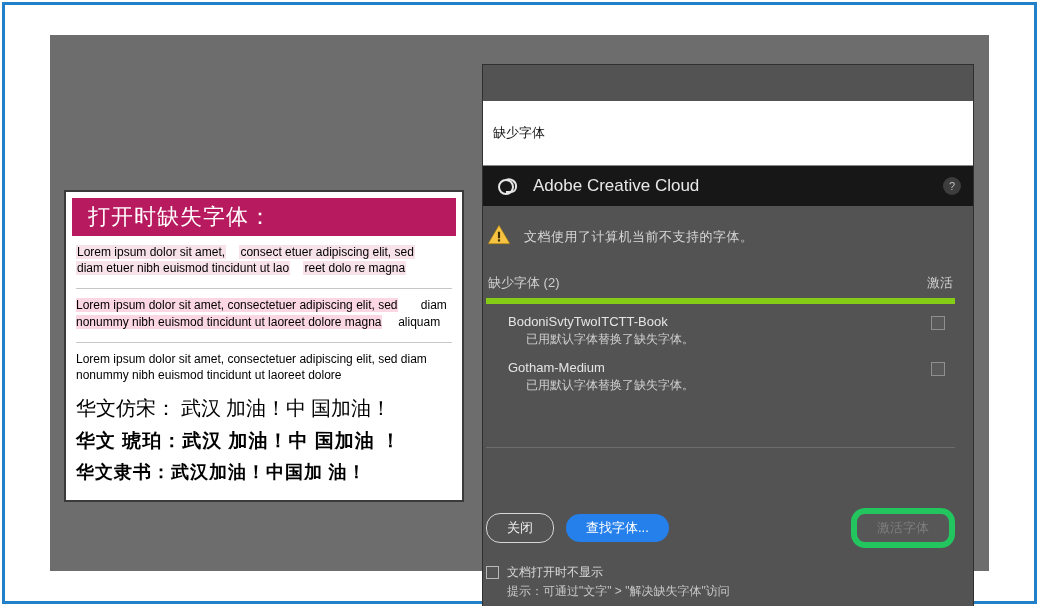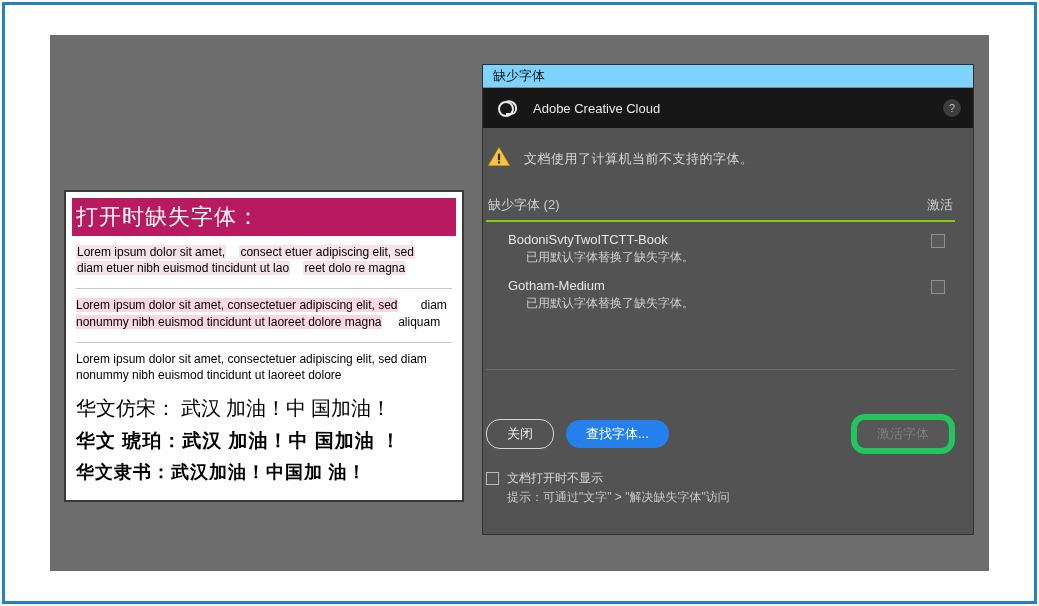--- a/index.html
+++ b/index.html
@@ -30,21 +30,21 @@
     width: 400px;
     background: #fff;
     border: 2px solid #3a3a3a;
     padding: 6px 6px 10px 6px;
   }
   .doc-heading {
     background: #b71a5e;
     color: #fff;
     font-family: "SimSun","NSimSun",serif;
     font-size: 22px;
-    padding: 4px 4px;
+    padding: 4px 16px;
     letter-spacing: 1px;
   }
   .para {
     margin: 8px 4px 12px 4px;
     font-size: 12px;
     line-height: 1.35;
     color: #000;
   }
   .p1 .hl { background: #f8e2ea; color: #000; padding: 0 1px; }
   .hl-pink { background:#fbd6e3; }
@@ -59,58 +59,59 @@
   
   .dialog {
     position: absolute;
     left: 433px;
     top: 30px;
     width: 490px;
     background: #535353;
     box-shadow: 0 0 0 1px #2f2f2f;
   }
   .dlg-titlebar {
-    background: #7dd3fc;
+    background: #ffffff;
     color: #111;
     font-size: 13px;
-    padding: 2px 10px;
+    padding: 23px 10px;
     border-bottom: 1px solid #888;
+    margin-top: 36px;
   }
   .dlg-brand {
     background: #171717;
     color: #eee;
     display: flex;
     align-items: center;
     padding: 8px 14px;
     gap: 12px;
     position: relative;
   }
   .cc-icon {
     width: 24px; height: 24px;
     display: inline-flex; align-items:center; justify-content:center;
     color: #e8e8e8;
   }
-  .brand-text { font-size: 13px; color: #e8e8e8; font-family: Arial,sans-serif; }
+  .brand-text { font-size: 17px; color: #e8e8e8; font-family: Arial,sans-serif; }
   .help-icon {
     position: absolute; right: 12px; top: 50%; transform: translateY(-50%);
     width: 18px; height: 18px; border-radius: 50%;
     background: #3d3d3d; color: #bfbfbf;
     display:inline-flex; align-items:center; justify-content:center;
     font-size: 11px; font-family: Arial,sans-serif;
   }
   .dlg-body { padding: 16px 18px 14px 3px; color: #e3e3e3; }
   .warn-row { display:flex; align-items:center; gap: 12px; margin-bottom: 22px; }
   .warn-text { font-size: 13px; color: #d6d6d6; letter-spacing: 0.5px; }
   .list-header { display:flex; justify-content:space-between; font-size: 13px; color: #cfcfcf; margin-bottom: 6px; padding: 0 2px;}
   .font-list {
-    border-top: 2px solid #84cc16;
+    border-top: 6px solid #84cc16;
     border-bottom: 1px solid #6c6c6c;
     min-height: 150px;
     padding: 6px 0;
-    margin-bottom: 44px;
+    margin-bottom: 60px;
   }
   .font-item { padding: 4px 6px 8px 22px; position: relative; }
   .font-name { font-size: 13px; color: #e5e5e5; font-family: Arial,sans-serif; }
   .font-note { font-size: 12px; color: #d0d0d0; margin-left: 18px; margin-top: 2px; }
   .font-check {
     position: absolute; right: 10px; top: 6px;
     width: 14px; height: 14px;
     border: 1px solid #8f8f8f; background: #5a5a5a;
   }
   .btn-row { display:flex; align-items:center; gap: 12px; padding: 0 0 16px 0; }

